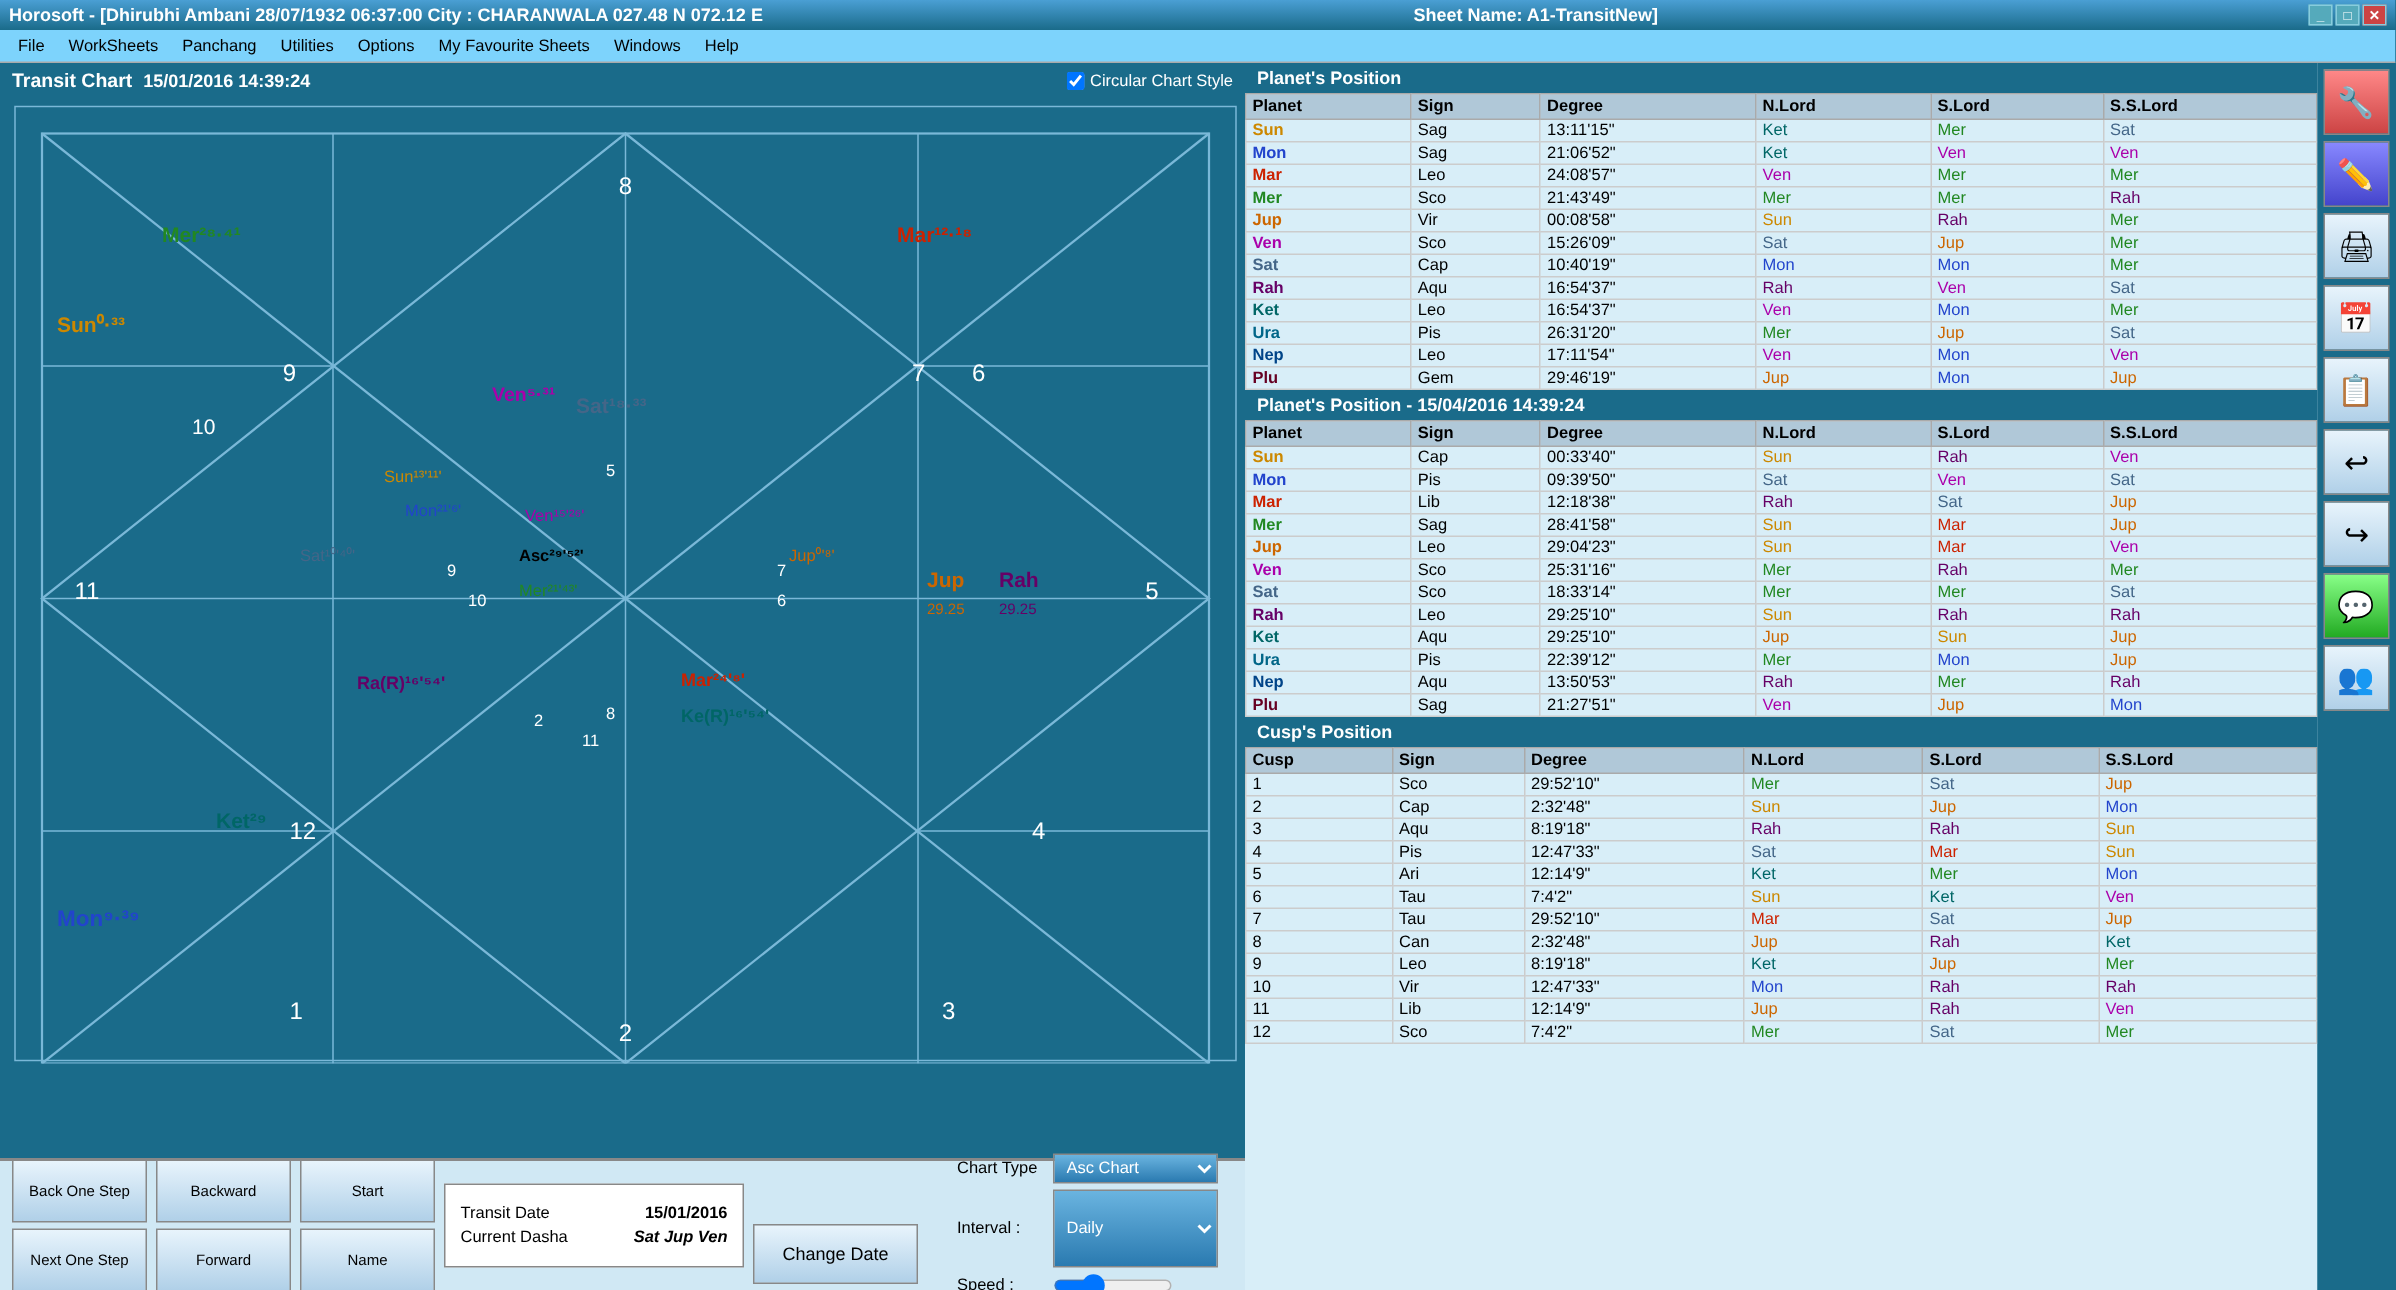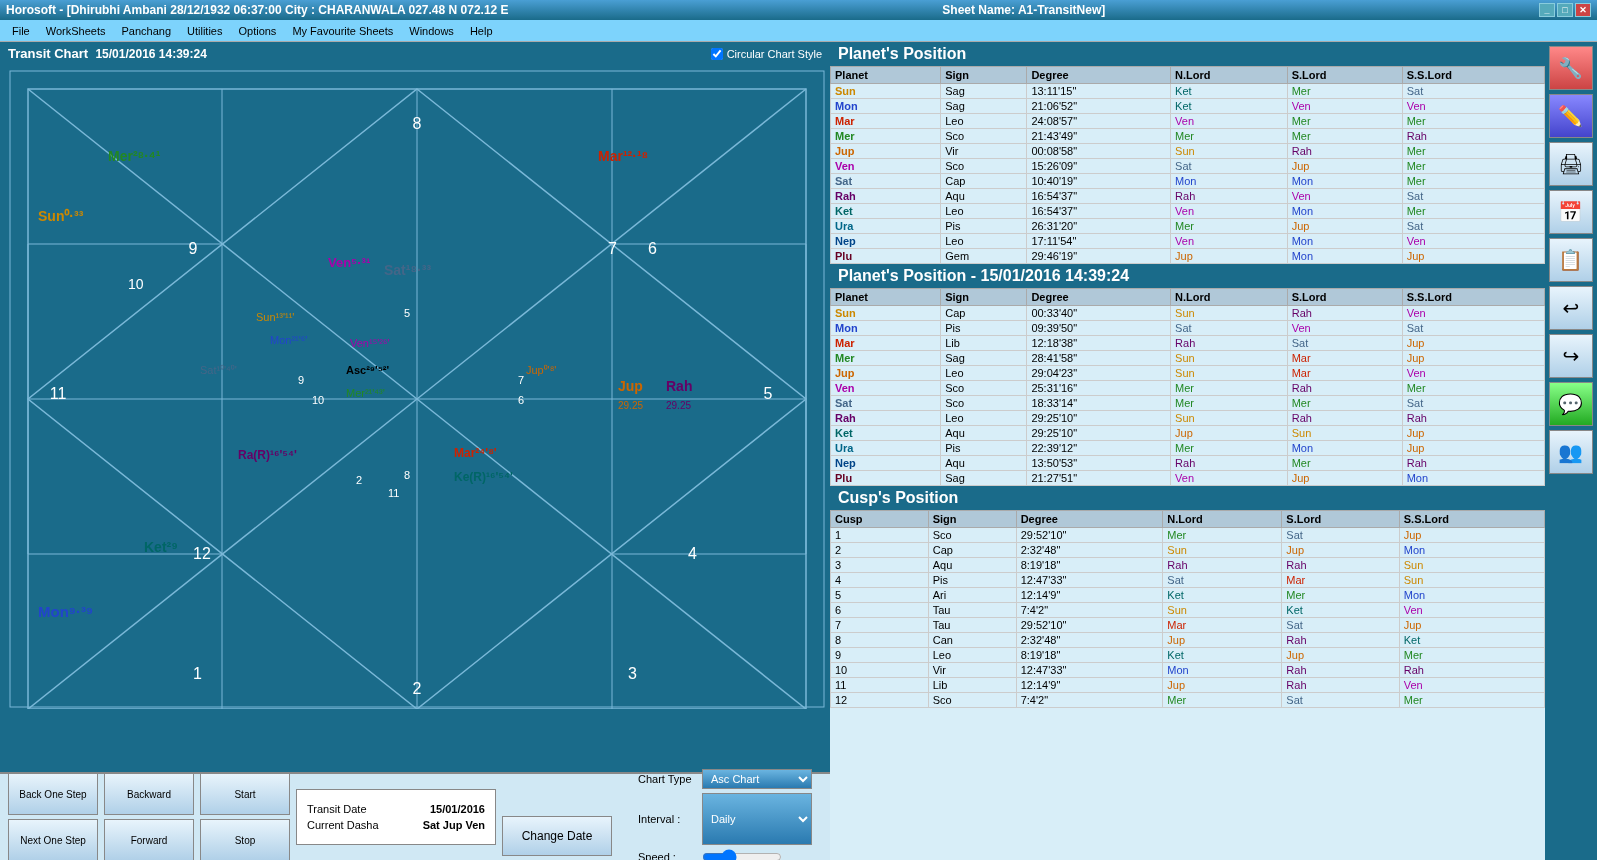--- a/index.html
+++ b/index.html
@@ -171,21 +171,21 @@
       background: #d8eef8;
       display: flex;
       flex-direction: column;
       overflow-y: auto;
     }
 
     .section-header {
       background: #1a6b8a;
       color: white;
       padding: 3px 8px;
-      font-size: 16px;
+      font-size: 12px;
       font-weight: bold;
     }
 
     table.planet-table {
       width: 100%;
       border-collapse: collapse;
       font-size: 11px;
     }
     table.planet-table th {
       background: #b0c8d8;
@@ -223,21 +223,21 @@
       font-size: 20px;
     }
     .tool-btn.red { background: linear-gradient(to bottom, #ff8888, #cc4444); }
     .tool-btn.blue { background: linear-gradient(to bottom, #8888ff, #4444cc); }
     .tool-btn.whatsapp { background: linear-gradient(to bottom, #88ff88, #22aa22); }
   </style>
 </head>
 <body>
 
 <div id="titlebar">
-  <span>Horosoft - [Dhirubhi Ambani  28/12/1932 06:37:00  City : CHARANWALA  027.48 N 072.12 E</span>
+  <span>Horosoft - [Dhirubhi Ambani  28/07/1932 06:37:00  City : CHARANWALA  027.48 N 072.12 E</span>
   <span>Sheet Name: A1-TransitNew]</span>
   <div class="win-controls">
     <div class="win-btn">_</div>
     <div class="win-btn">□</div>
     <div class="win-btn" style="background:#cc4444;">✕</div>
   </div>
 </div>
 
 <div id="menubar">
   <span>File</span>
@@ -358,30 +358,30 @@
       <div style="display:flex;flex-direction:column;gap:4px;">
         <button class="ctrl-btn">Back One Step</button>
         <button class="ctrl-btn">Next One Step</button>
       </div>
       <div style="display:flex;flex-direction:column;gap:4px;">
         <button class="ctrl-btn">Backward</button>
         <button class="ctrl-btn">Forward</button>
       </div>
       <div style="display:flex;flex-direction:column;gap:4px;">
         <button class="ctrl-btn">Start</button>
-        <button class="ctrl-btn">Stop</button>
+        <button class="ctrl-btn">Name</button>
       </div>
       <div id="date-info">
         <div class="date-row">
           <span>Transit Date</span>
           <span style="font-weight:bold;margin-left:16px;">15/01/2016</span>
         </div>
         <div class="date-row">
           <span>Current Dasha</span>
-          <span style="font-weight:bold;margin-left:0;">Sat Jup Ven</span>
+          <span style="font-weight:bold;margin-left:0;font-style:italic;">Sat Jup Ven</span>
         </div>
       </div>
       <button id="change-date-btn" class="ctrl-btn" style="height:40px;font-size:12px;min-width:110px;align-self:flex-end;margin-bottom:0;">Change Date</button>
 
       <div id="chart-type-panel" style="margin-left:20px;">
         <div class="chart-type-row">
           <label>Chart Type</label>
           <select style="background:linear-gradient(to bottom,#6ab4e0,#2a7ab0);color:white;border:1px solid #888;padding:2px 4px;font-size:11px;width:110px;">
             <option>Asc Chart</option>
           </select>
@@ -507,21 +507,21 @@
     <td class="col-planet" style="color:#660022">Plu</td>
     <td>Gem</td>
     <td>29:46'19"</td>
     <td><span style="color:#cc6600">Jup</span></td>
     <td><span style="color:#2244cc">Mon</span></td>
     <td><span style="color:#cc6600">Jup</span></td>
   </tr>
         </tbody>
     </table>
 
-    <div class="section-header">Planet's Position - 15/01/2016 14:39:24</div>
+    <div class="section-header">Planet's Position - 15/04/2016 14:39:24</div>
     <table class="planet-table">
       <thead>
         <tr>
           <th>Planet</th>
           <th>Sign</th>
           <th>Degree</th>
           <th>N.Lord</th>
           <th>S.Lord</th>
           <th>S.S.Lord</th>
         </tr>

